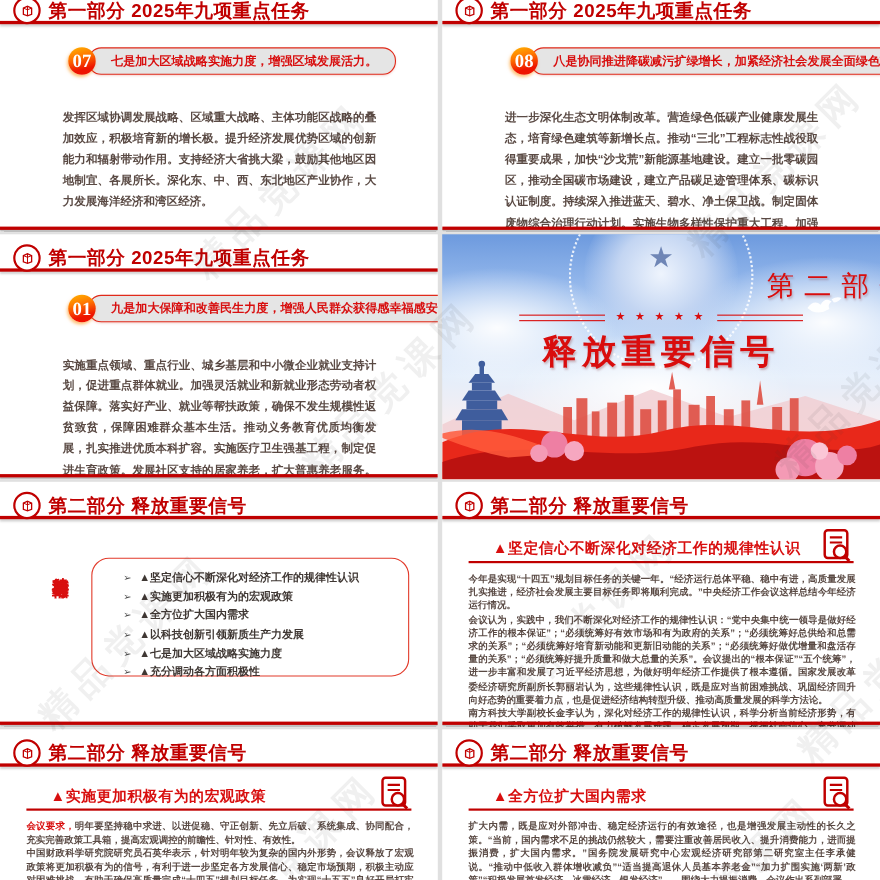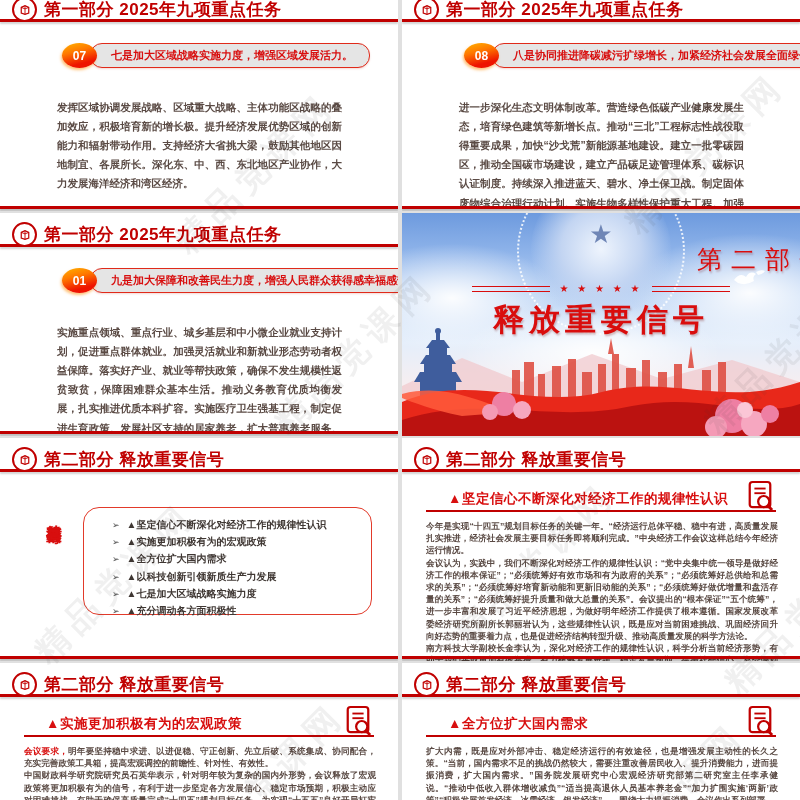--- a/index.html
+++ b/index.html
@@ -18,24 +18,24 @@
   .hdr{position:absolute;top:9px;left:12px;display:flex;align-items:center;gap:7px;z-index:3;}
   .hdr-icon{width:21px;height:21px;border-radius:50%;border:2px solid #c00000;background:#fff;
     display:flex;align-items:center;justify-content:center;flex:0 0 auto;}
   .hdr-text{color:#c00000;font-weight:bold;font-size:17px;letter-spacing:.5px;white-space:nowrap;}
   .topline{position:absolute;top:31px;left:0;right:0;height:3px;background:#c00000;
     box-shadow:0 2px 2px rgba(0,0,0,.18);z-index:2;}
   .botline{position:absolute;bottom:2px;left:0;right:0;height:3px;background:#c00000;
     box-shadow:0 2px 1px rgba(0,0,0,.25);z-index:2;}
   
   .titlebar{position:absolute;top:55px;left:62px;display:flex;align-items:center;z-index:2;}
-  .badge{width:35px;height:25px;border-radius:50%;
+  .badge{width:25px;height:25px;border-radius:50%;
     background:linear-gradient(165deg,#ffb400 0%,#ff7800 35%,#ee1400 75%);
-    color:#fff;font-weight:bold;font-size:12px;display:flex;align-items:center;justify-content:center;
-    box-shadow:-1px 2px 3px rgba(255,140,0,.55);z-index:2;}
+    color:#fff;font-weight:bold;font-size:17px;display:flex;align-items:center;justify-content:center;
+    box-shadow:-1px 2px 3px rgba(255,140,0,.55);z-index:2;font-family:Liberation Serif, serif;}
   .pill{margin-left:-7px;border:1.5px solid #e02a1a;border-radius:12px;background:#e5e5e5;
     padding:4px 16px 4px 20px;color:#d80f0f;font-weight:bold;font-size:11px;white-space:nowrap;
     box-shadow:0 1px 2px rgba(200,40,20,.18);}
   .bodytext{position:absolute;top:94px;left:41px;right:40px;margin:16px;
     font-size:10.5px;line-height:1.82;color:#5a4a44;font-weight:600;text-align:justify;}
   
   .sec-head{position:absolute;top:52px;left:46px;right:64px;color:#d80f0f;font-weight:bold;
     font-size:13.5px;letter-spacing:.5px;z-index:2;}
   .sec-underline{position:absolute;top:72px;left:24px;right:24px;height:2px;background:#c00000;z-index:2;}
   .doc-icon{position:absolute;top:42px;right:26px;width:28px;height:32px;z-index:2;}

